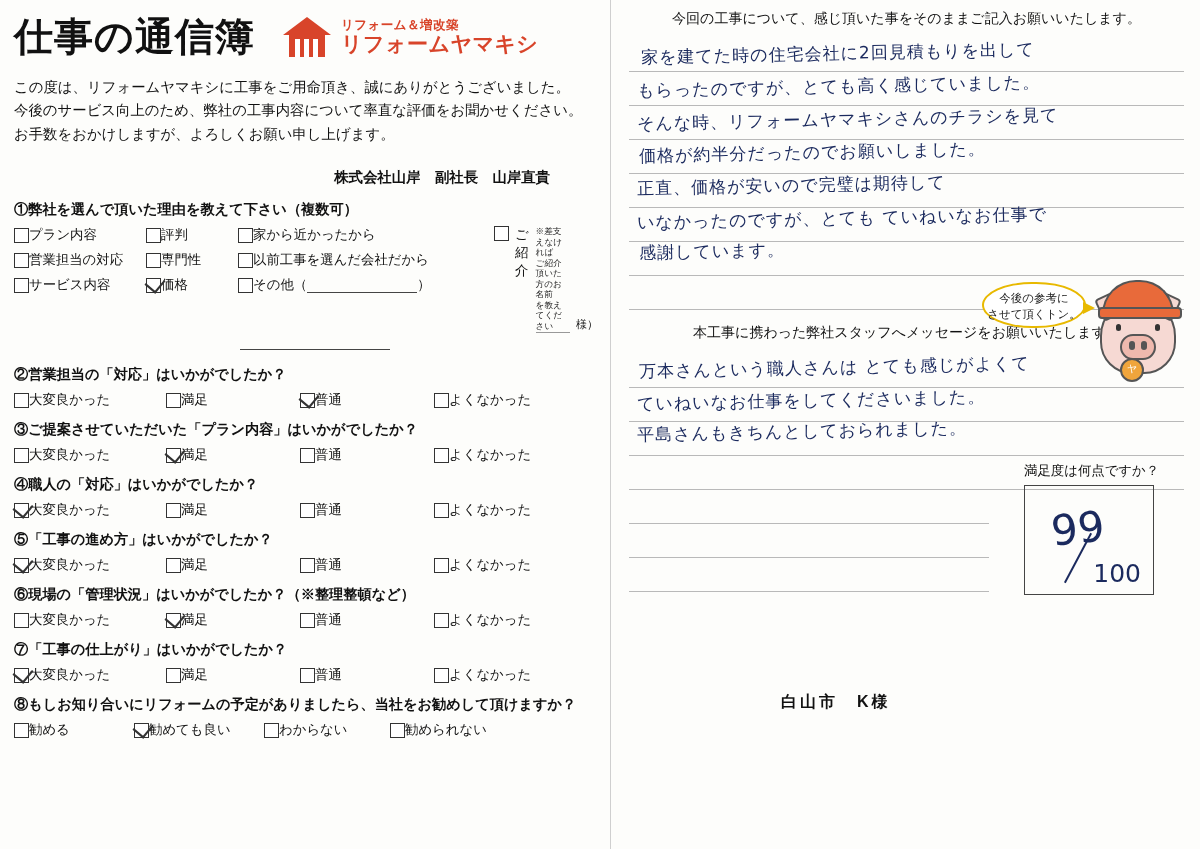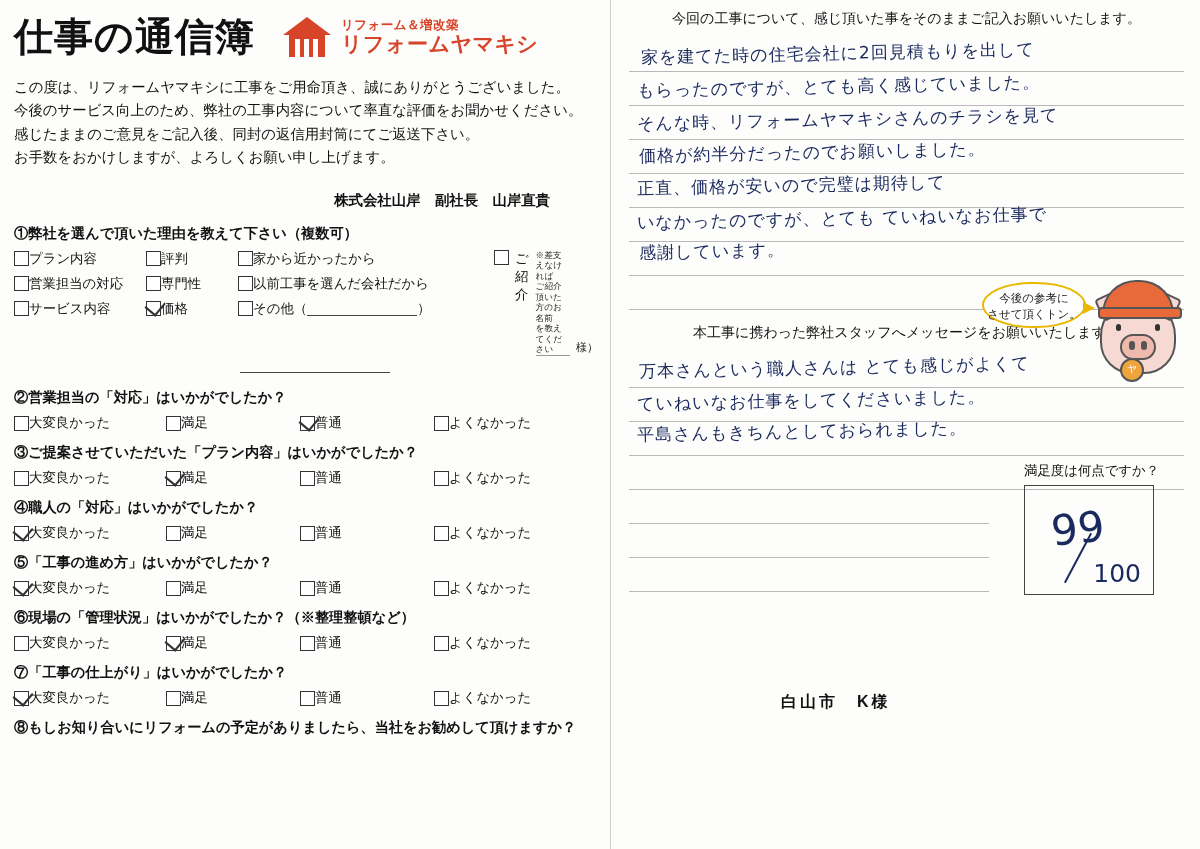--- a/index.html
+++ b/index.html
@@ -391,21 +391,20 @@
         <div class="logo-text">
           <div class="logo-sub">リフォーム＆増改築</div>
           <div class="logo-main">リフォームヤマキシ</div>
         </div>
       </div>
     </div>
 
     <div class="intro">
       <div>この度は、リフォームヤマキシに工事をご用命頂き、誠にありがとうございました。</div>
       <div>今後のサービス向上のため、弊社の工事内容について率直な評価をお聞かせください。</div>
-      <div>感じたままのご意見をご記入後、同封の返信用封筒にてご返送下さい。</div>
       <div>お手数をおかけしますが、よろしくお願い申し上げます。</div>
       <div class="signature">株式会社山岸　副社長　山岸直貴</div>
     </div>
 
     <div class="q">
       <div class="q-title">①弊社を選んで頂いた理由を教えて下さい（複数可）</div>
       <div style="display:flex;align-items:flex-start;">
         <div class="q1-grid">
           <div class="opt">
             <span class="box"></span>
@@ -592,20 +591,38 @@
           </div>
         <div class="opt">
             <span class="box"></span>
             <span>よくなかった</span>
           </div>
       </div>
     </div>
 
     <div class="q">
       <div class="q-title">⑧もしお知り合いにリフォームの予定がありましたら、当社をお勧めして頂けますか？</div>
+      <div class="row-4" style="grid-template-columns:120px 130px 126px auto;">
+        <div class="opt">
+            <span class="box"></span>
+            <span>勧める</span>
+          </div>
+        <div class="opt">
+            <span class="box checked"></span>
+            <span>勧めても良い</span>
+          </div>
+        <div class="opt">
+            <span class="box"></span>
+            <span>わからない</span>
+          </div>
+        <div class="opt">
+            <span class="box"></span>
+            <span>勧められない</span>
+          </div>
+      </div>
     </div>
 
   </div>
 
   <div class="right">
 
     <div class="r-prompt">今回の工事について、感じ頂いた事をそのままご記入お願いいたします。</div>
 
     <div class="hand-area">
       <div class="hand-line"></div>

